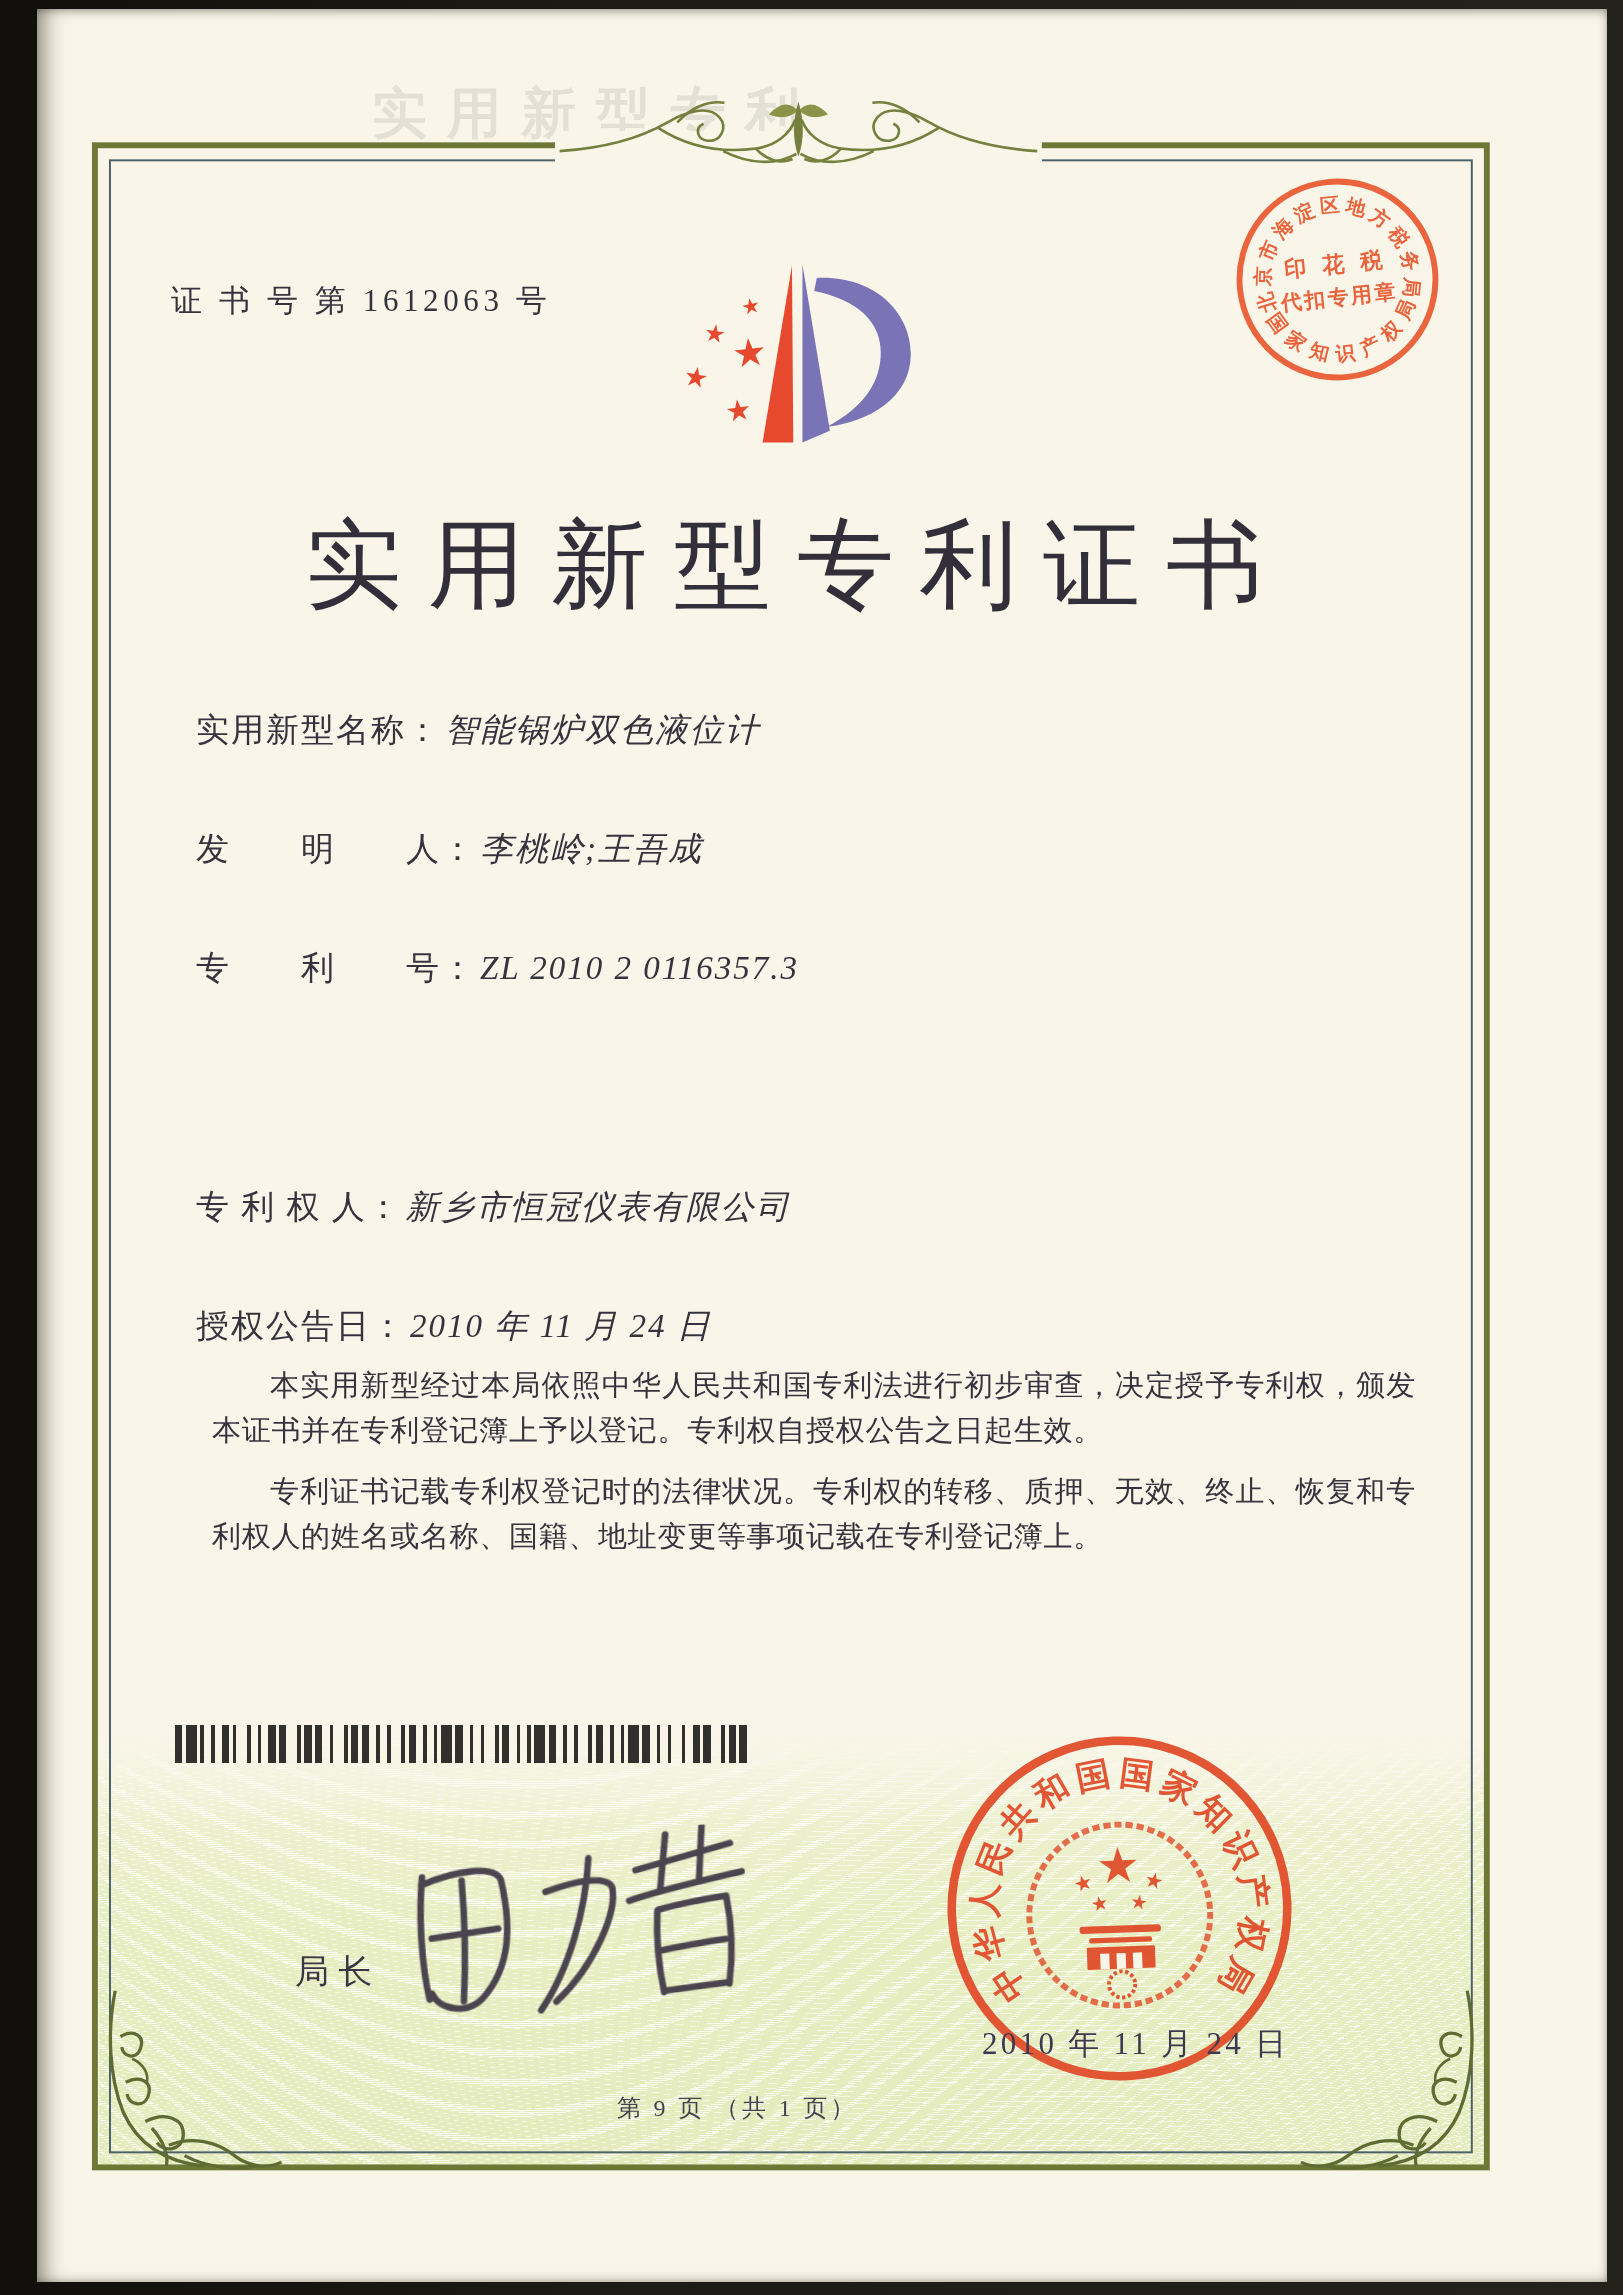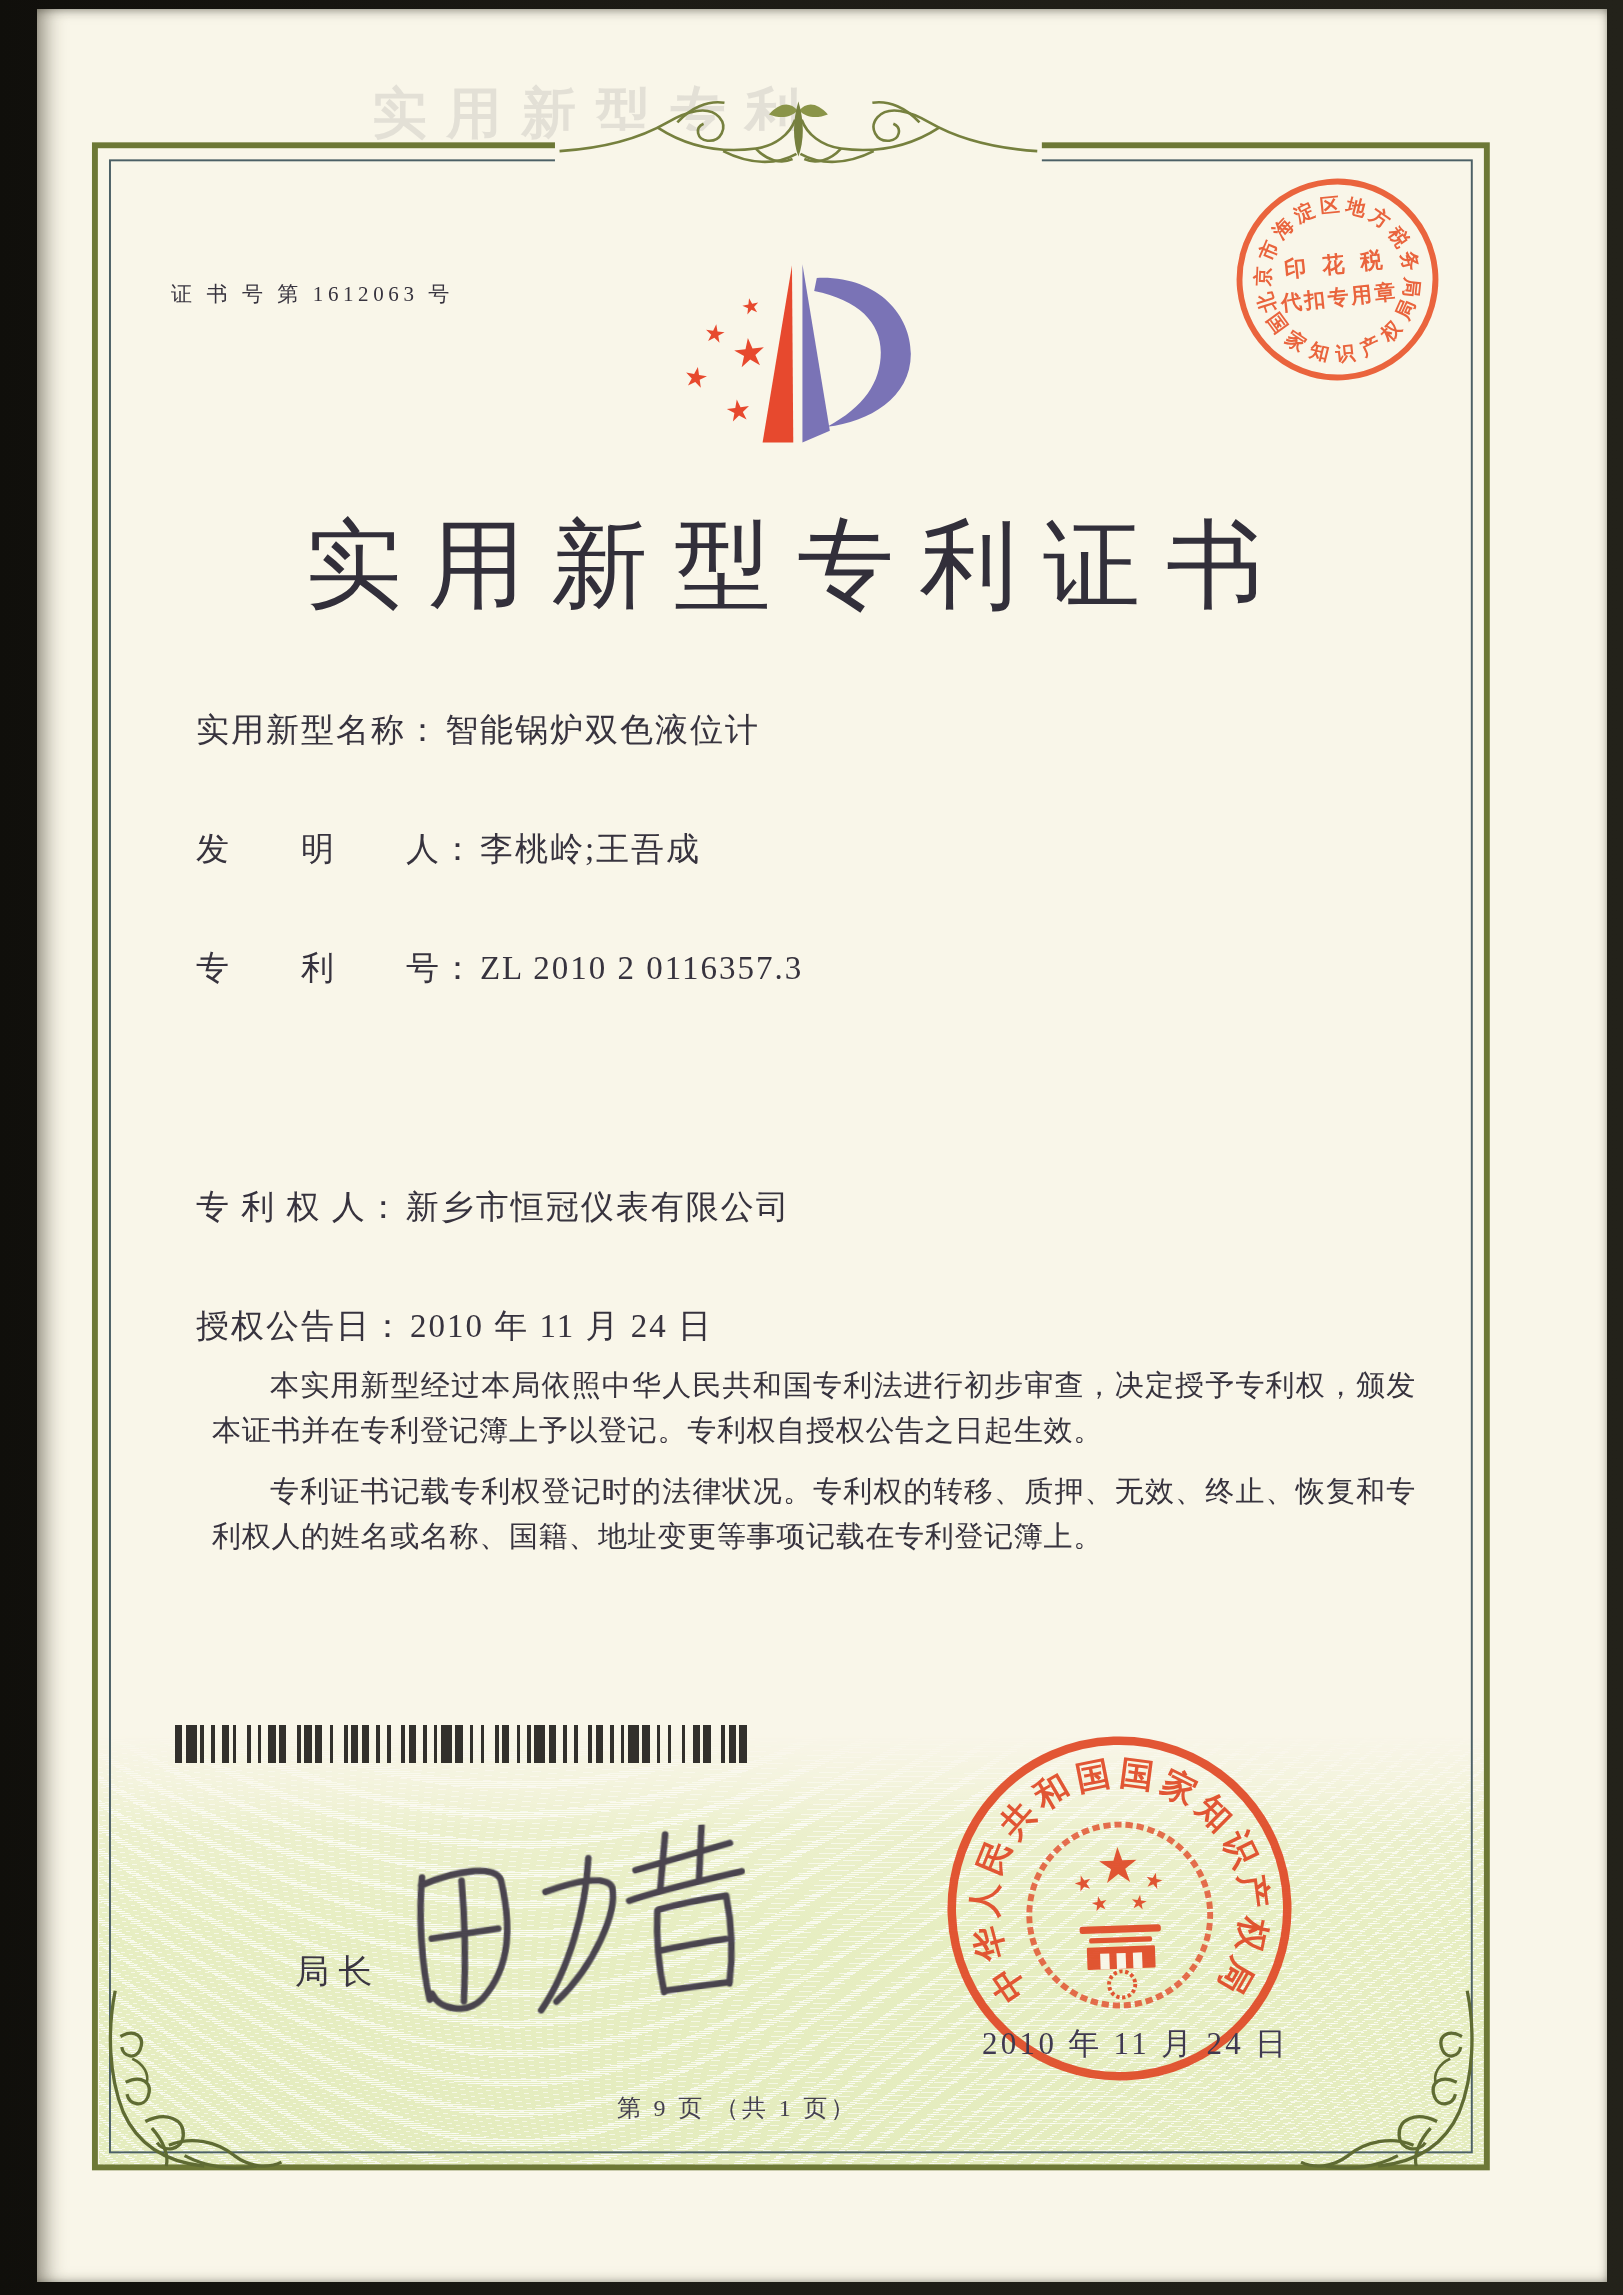--- a/index.html
+++ b/index.html
@@ -15,26 +15,26 @@
     background-image:
       repeating-radial-gradient(140% 95% at 30% 175%, rgba(255,255,255,.75) 0 1.3px, rgba(255,255,255,0) 1.3px 9.8px),
       repeating-radial-gradient(150% 100% at 70% 185%, rgba(255,255,255,.6) 0 1.3px, rgba(255,255,255,0) 1.3px 11.8px),
       linear-gradient(180deg,#f1f2d8, #e7eec2 45%, #e4ecbe);
     -webkit-mask-image:linear-gradient(180deg,transparent 0,#000 92px);
             mask-image:linear-gradient(180deg,transparent 0,#000 92px);}
   svg.overlay{position:absolute;left:0;top:0;z-index:2;}
   .t{position:absolute;color:#37333e;z-index:3;white-space:nowrap;}
   .ghost{position:absolute;left:372px;top:77px;z-index:1;font-family:"Liberation Sans","DejaVu Sans",sans-serif;
          font-weight:bold;font-size:55px;letter-spacing:19.6px;color:#4a4a55;opacity:.12;filter:blur(0.7px);}
-  .cert-no{left:171px;top:280px;font-size:21px;letter-spacing:4.6px;}
+  .cert-no{left:171px;top:280px;font-size:31px;letter-spacing:4.6px;}
   .title{left:50%;top:501px;transform:translateX(-50%);margin-left:-14.4px;font-size:97px;font-weight:normal;
          letter-spacing:26px;color:#322f3a;}
   .field{left:196px;font-size:33px;}
   .field .lbl{letter-spacing:2px;}
-  .field .val{margin-left:3.9px;letter-spacing:2px;}
+  .field .val{margin-left:3.9px;letter-spacing:2px;font-style:italic;}
   .bodytext{position:absolute;left:196px;top:1347px;width:1236px;z-index:3;font-size:29px;line-height:45px;
             color:#37333e;text-align:justify;}
   .bodytext p{margin:16px;text-indent:58px;letter-spacing:0.7px;}
   .barcode{position:absolute;left:175px;top:1725px;width:575px;height:38px;z-index:3;overflow:hidden;font-size:0;}
   .barcode span{display:inline-block;height:100%;}
   .director{left:295px;top:1949px;font-size:34px;letter-spacing:9.2px;color:#3b3642;z-index:4;}
   .sig{position:absolute;left:401px;top:1831px;z-index:4;transform:rotate(-3deg);}
   .stamp{position:absolute;left:1233px;top:175px;z-index:4;transform:rotate(-6deg);}
   .seal{position:absolute;left:936px;top:1725px;z-index:4;transform:rotate(-2deg);}
   .seal-date{left:982px;top:2023px;font-size:31px;letter-spacing:3.3px;color:#3f3950;z-index:5;}

